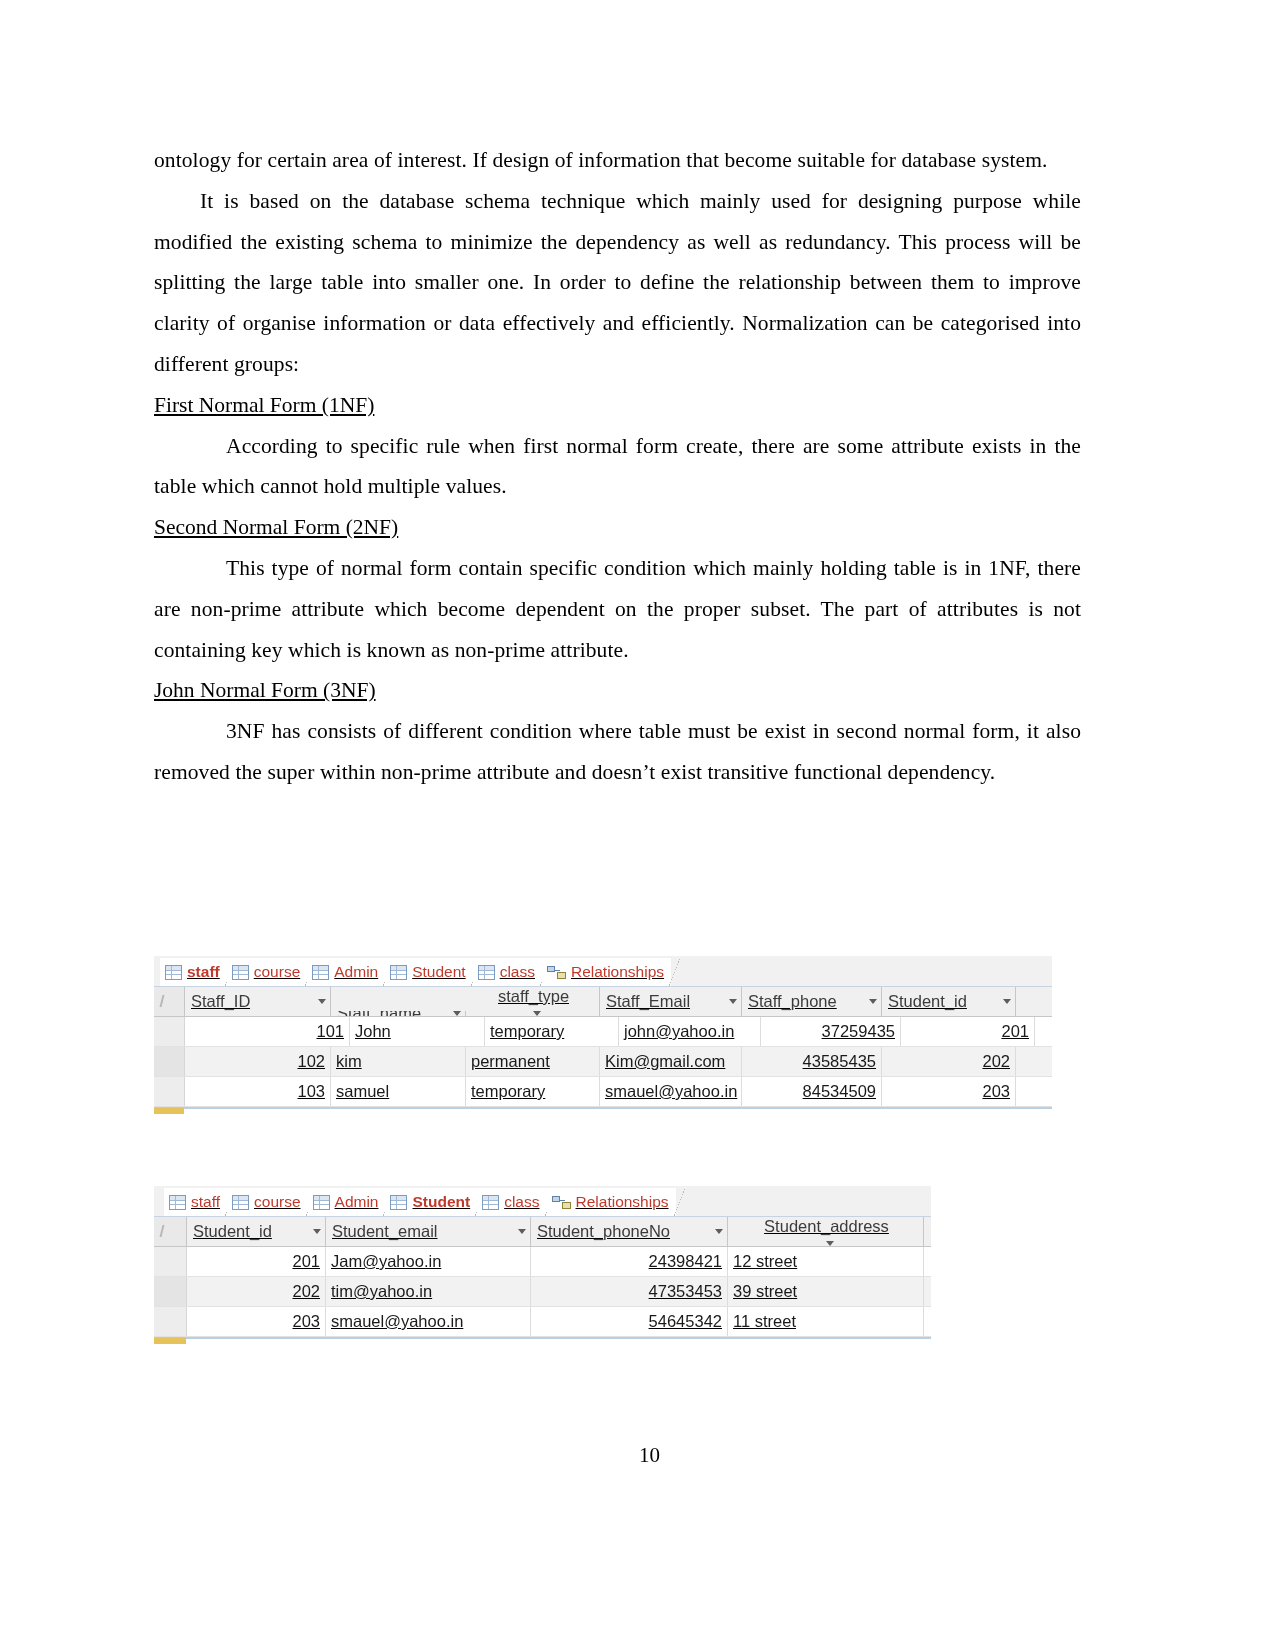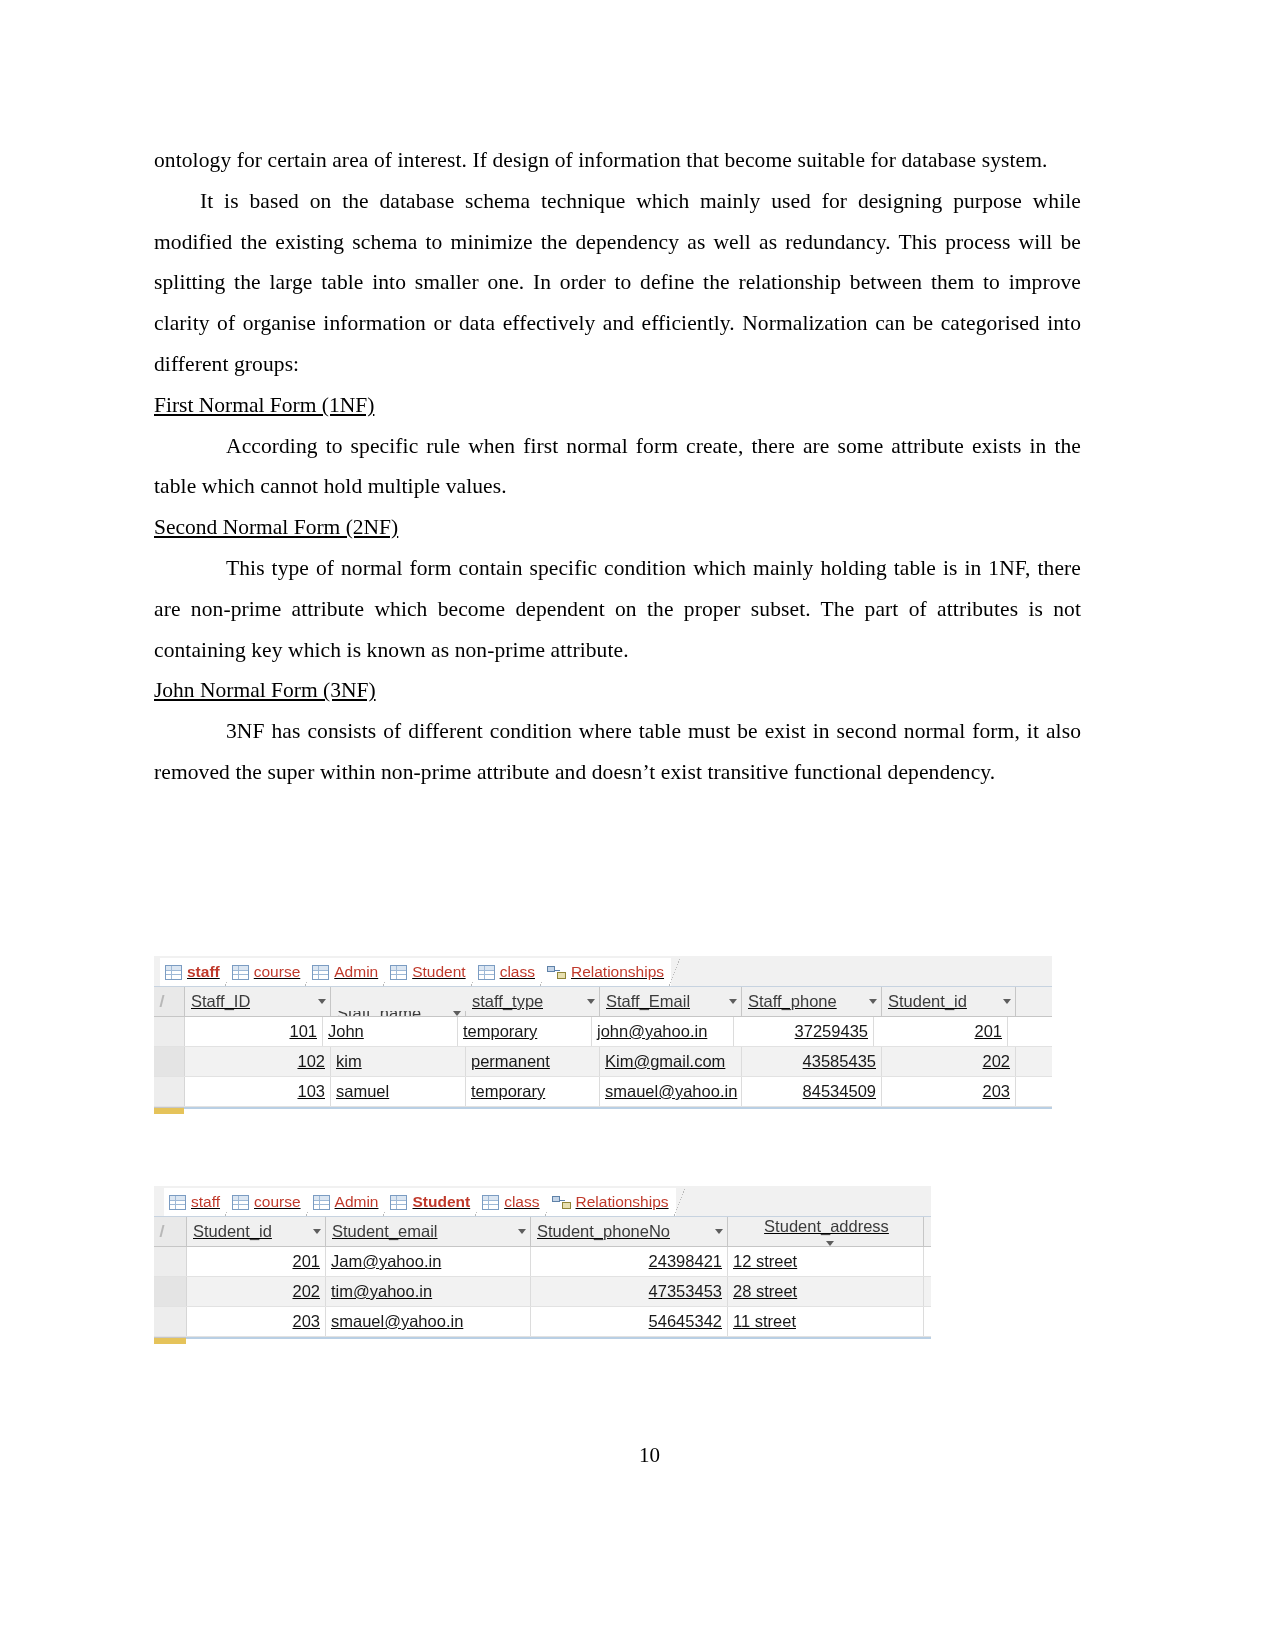--- a/index.html
+++ b/index.html
@@ -266,41 +266,41 @@
           <div class="gutter-arrow"></div>
         </div>
         <div class="hcell" style="width: 146px;">
           <span class="htext">Staff_ID</span>
           <span class="caret"></span>
         </div>
         <div class="hcell" style="width: 135px; margin-top: 24px;">
           <span class="htext">Staff_name</span>
           <span class="caret"></span>
         </div>
-        <div class="hcell" style="width: 134px;">
+        <div class="hcell" style="width: 134px; flex-direction: column;">
           <span class="htext">staff_type</span>
           <span class="caret"></span>
         </div>
         <div class="hcell" style="width: 142px;">
           <span class="htext">Staff_Email</span>
           <span class="caret"></span>
         </div>
         <div class="hcell" style="width: 140px;">
           <span class="htext">Staff_phone</span>
           <span class="caret"></span>
         </div>
         <div class="hcell" style="width: 134px;">
           <span class="htext">Student_id</span>
           <span class="caret"></span>
         </div>
       </div>
     <div id="rows-staff">
         <div class="grid-row">
           <div class="gutter" style="width: 30px;"></div>
-          <div class="cell num" style="width: 138px;">101</div>
+          <div class="cell num" style="width: 165px;">101</div>
           <div class="cell" style="width: 135px;">John</div>
           <div class="cell" style="width: 134px;">temporary</div>
           <div class="cell" style="width: 142px;">john@yahoo.in</div>
           <div class="cell num" style="width: 140px;">37259435</div>
           <div class="cell num" style="width: 134px;">201</div>
         </div>
         <div class="grid-row alt">
           <div class="gutter" style="width: 30px;"></div>
           <div class="cell num" style="width: 146px;">102</div>
           <div class="cell" style="width: 135px;">kim</div>
@@ -383,21 +383,21 @@
           <div class="cell num" style="width: 139px;">201</div>
           <div class="cell" style="width: 205px;">Jam@yahoo.in</div>
           <div class="cell num" style="width: 197px;">24398421</div>
           <div class="cell" style="width: 196px;">12 street</div>
         </div>
         <div class="grid-row alt">
           <div class="gutter" style="width: 32px;"></div>
           <div class="cell num" style="width: 139px;">202</div>
           <div class="cell" style="width: 205px;">tim@yahoo.in</div>
           <div class="cell num" style="width: 197px;">47353453</div>
-          <div class="cell" style="width: 196px;">28 street</div>
+          <div class="cell" style="width: 196px;">39 street</div>
         </div>
         <div class="grid-row">
           <div class="gutter" style="width: 32px;"></div>
           <div class="cell num" style="width: 139px;">203</div>
           <div class="cell" style="width: 205px;">smauel@yahoo.in</div>
           <div class="cell num" style="width: 197px;">54645342</div>
           <div class="cell" style="width: 196px;">11 street</div>
         </div>
       </div>
     <div class="grid-bottom">

